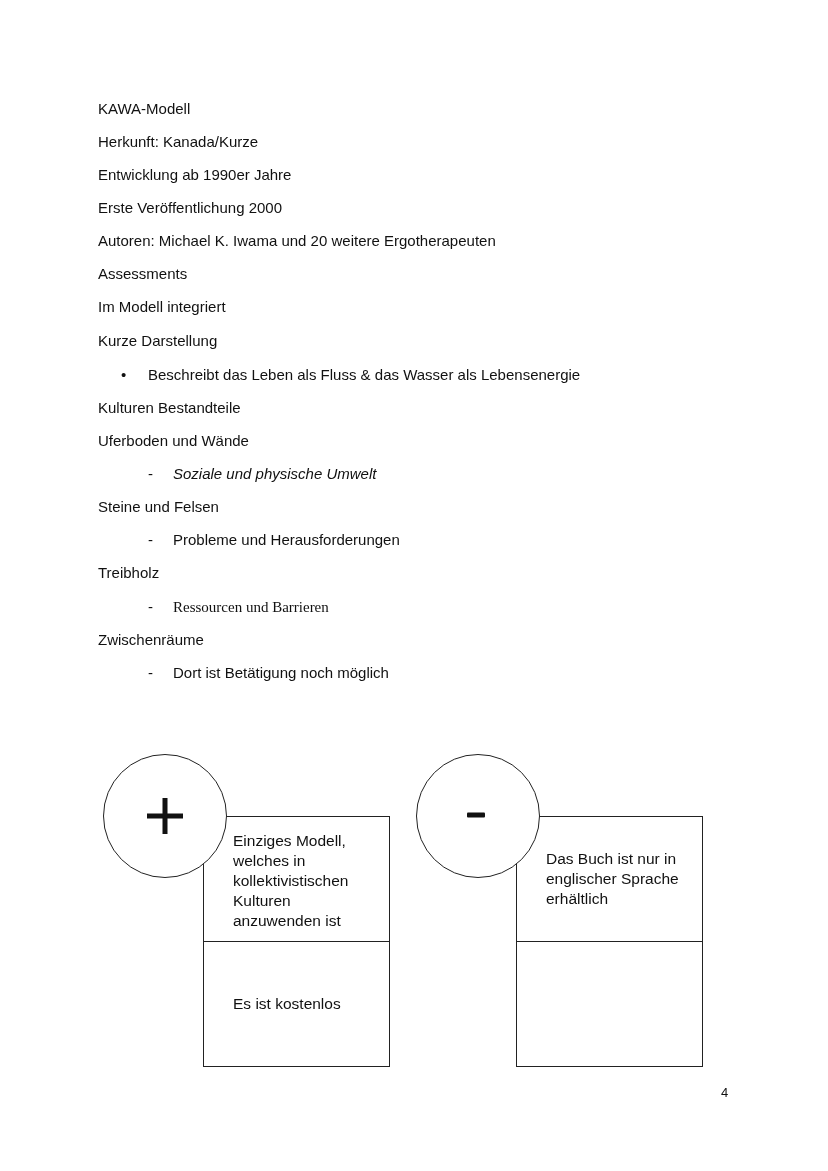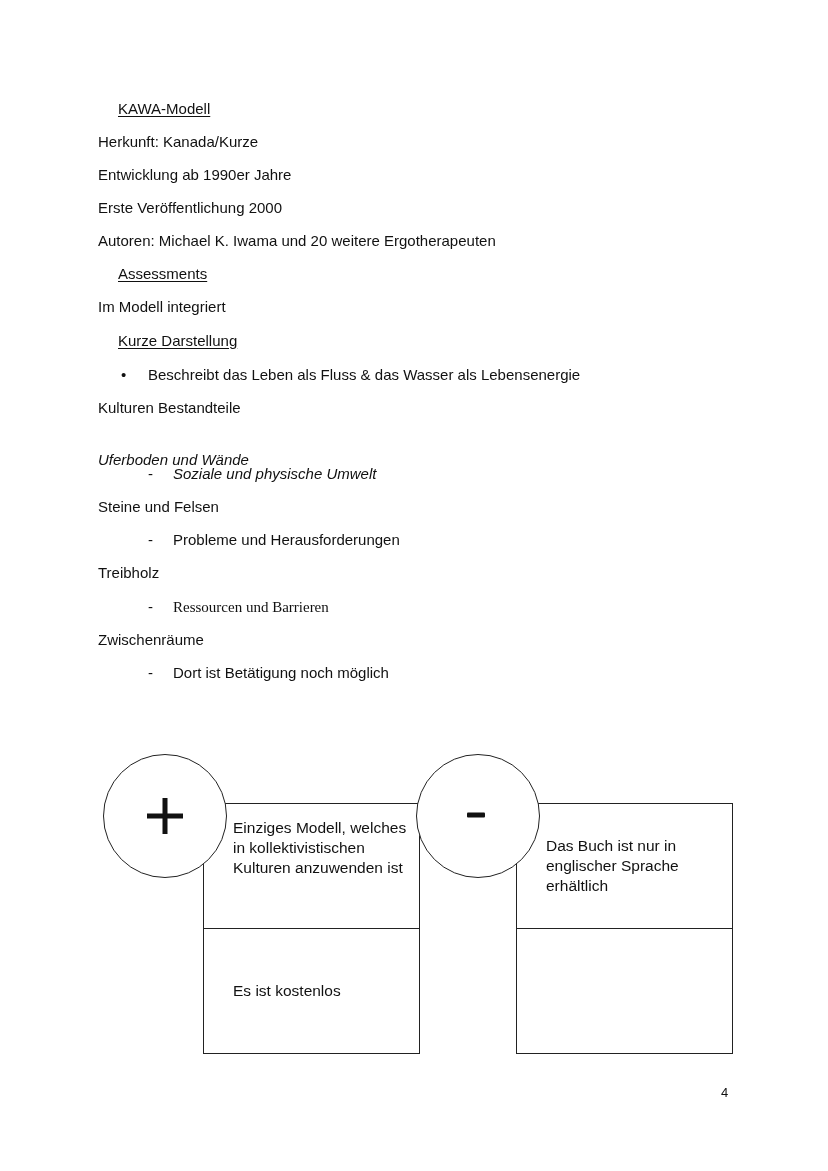--- a/index.html
+++ b/index.html
@@ -15,21 +15,21 @@
       font-family: "Liberation Sans", "DejaVu Sans", sans-serif;
       color: #111111;
     }
     .line {
       position: absolute;
       left: 98px;
       font-size: 15px;
       line-height: 20px;
       white-space: nowrap;
     }
-    .u { text-decoration: underline; text-underline-offset: 2px; margin-left: 20px; }
+    .u { text-underline-offset: 2px; }
     .bullet-mark {
       position: absolute;
       left: 121px;
       font-size: 15px;
       line-height: 20px;
     }
     .dash-mark {
       position: absolute;
       left: 148px;
       font-size: 15px;
@@ -45,24 +45,25 @@
     .bullet-text {
       position: absolute;
       left: 148px;
       font-size: 15px;
       line-height: 20px;
       white-space: nowrap;
     }
 
     .box {
       position: absolute;
-      width: 217px;
+      width: 187px;
       border: 1.3px solid #222;
       box-sizing: border-box;
       background: #fff;
+      margin-top: 13px;
     }
     .box .cell {
       position: absolute;
       left: 0; right: 0;
       box-sizing: border-box;
       padding-left: 29px;
       padding-right: 8px;
       font-size: 15.5px;
       line-height: 20px;
       display: flex;
@@ -105,21 +106,21 @@
 <div class="line" style="top:297px;">Im Modell integriert</div>
 
 <div class="line u" style="top:331px;">Kurze Darstellung</div>
 <div>
   <span class="bullet-mark" style="top:365px;">•</span>
   <span class="bullet-text" style="top:365px;">Beschreibt das Leben als Fluss &amp; das Wasser als Lebensenergie</span>
 </div>
 
 <div class="line" style="top:398px;">Kulturen Bestandteile</div>
 
-<div class="line" style="top:450px;font-style:italic;">Uferboden und Wände</div>
+<div class="line" style="top:431px;">Uferboden und Wände</div>
 <span class="dash-mark" style="top:464px;">-</span>
 <span class="sub-text" style="top:464px;font-style:italic;">Soziale und physische Umwelt</span>
 
 <div class="line" style="top:497px;">Steine und Felsen</div>
 <span class="dash-mark" style="top:530px;">-</span>
 <span class="sub-text" style="top:530px;">Probleme und Herausforderungen</span>
 
 <div class="line" style="top:563px;">Treibholz</div>
 <span class="dash-mark" style="top:597px;">-</span>
 <span class="sub-text" style="top:597px;font-family:Liberation Serif, serif;">Ressourcen und Barrieren</span>

